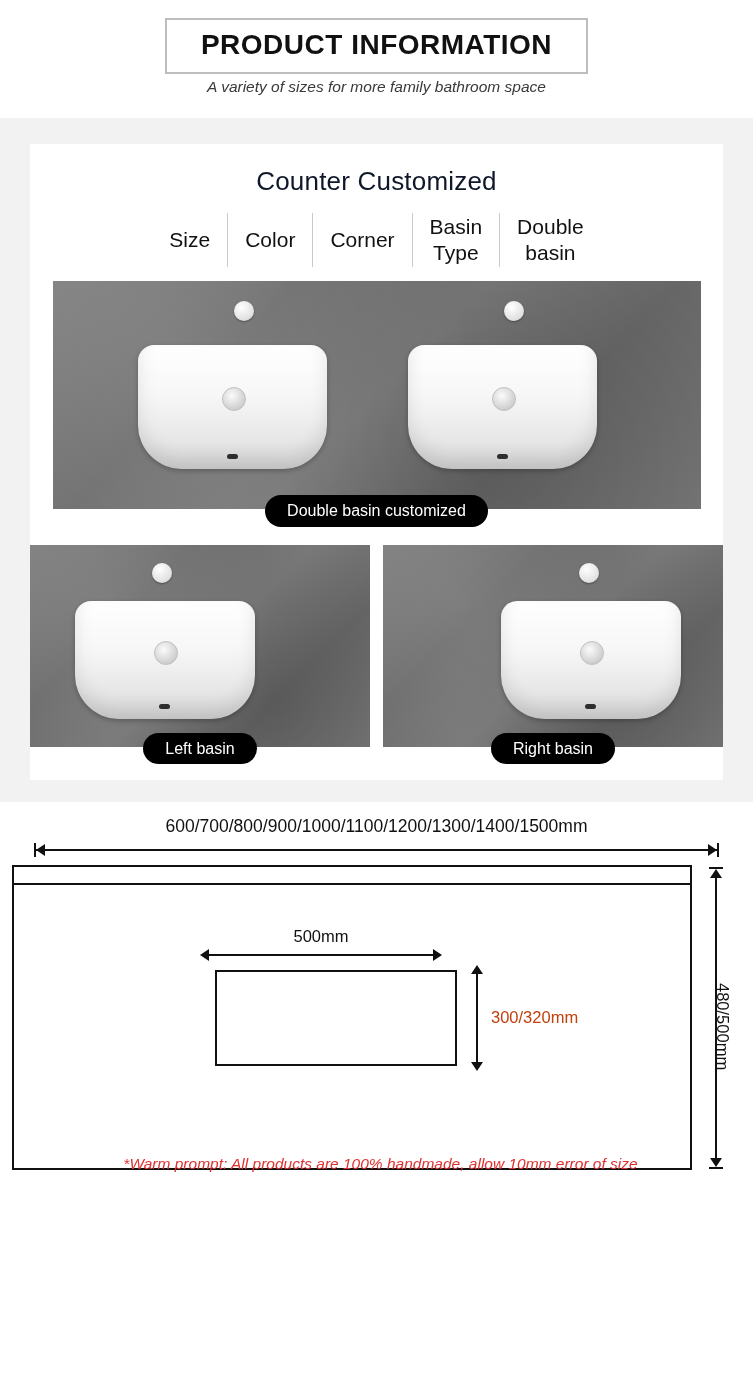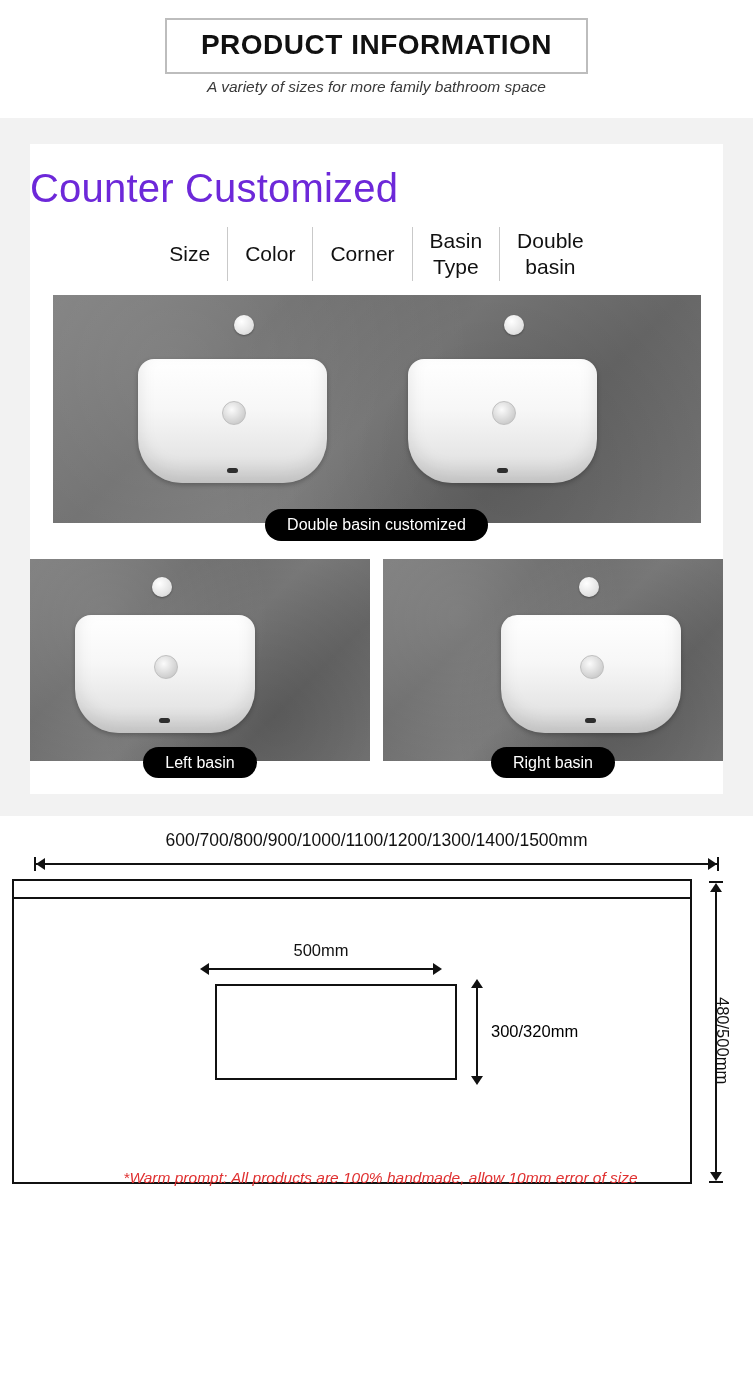--- a/index.html
+++ b/index.html
@@ -46,23 +46,24 @@
     background: #f2f2f2;
     padding: 26px 0 22px 0;
   }
   .panel-inner {
     width: 693px;
     margin: 0 auto;
     background: #ffffff;
     padding: 0;
   }
   .counter-title {
-    font-size: 40px;
+    text-align: center;
+    font-size: 26px;
     font-weight: normal;
-    color: #6d28d9;
+    color: #0f172a;
     padding-top: 22px;
     letter-spacing: 0.2px;
   }
   .feature-row {
     display: flex;
     justify-content: center;
     align-items: stretch;
     margin-top: 16px;
     margin-bottom: 14px;
   }
@@ -310,21 +311,21 @@
     width: 0; height: 0;
     border-left: 6px solid transparent;
     border-right: 6px solid transparent;
     border-top: 9px solid #111;
   }
   .dim-300 {
     position: absolute;
     left: 481px;
     top: 143px;
     font-size: 16.5px;
-    color: #000000;
+    color: #c2410c;
     white-space: nowrap;
   }
 
   .v-arrow-big {
     position: absolute;
     left: 699px;
     top: 2px;
     width: 14px;
     height: 302px;
   }

